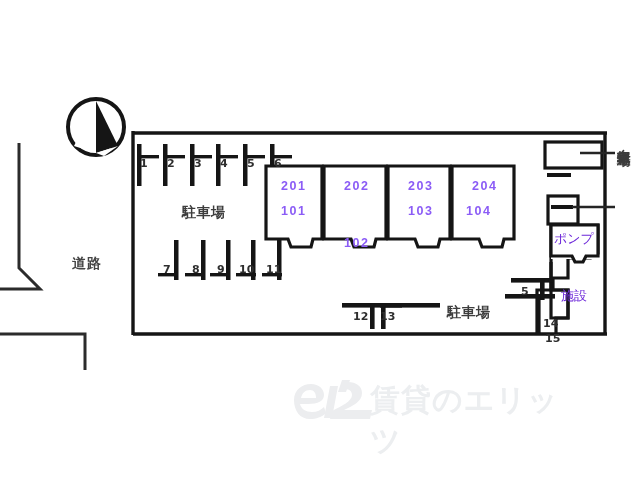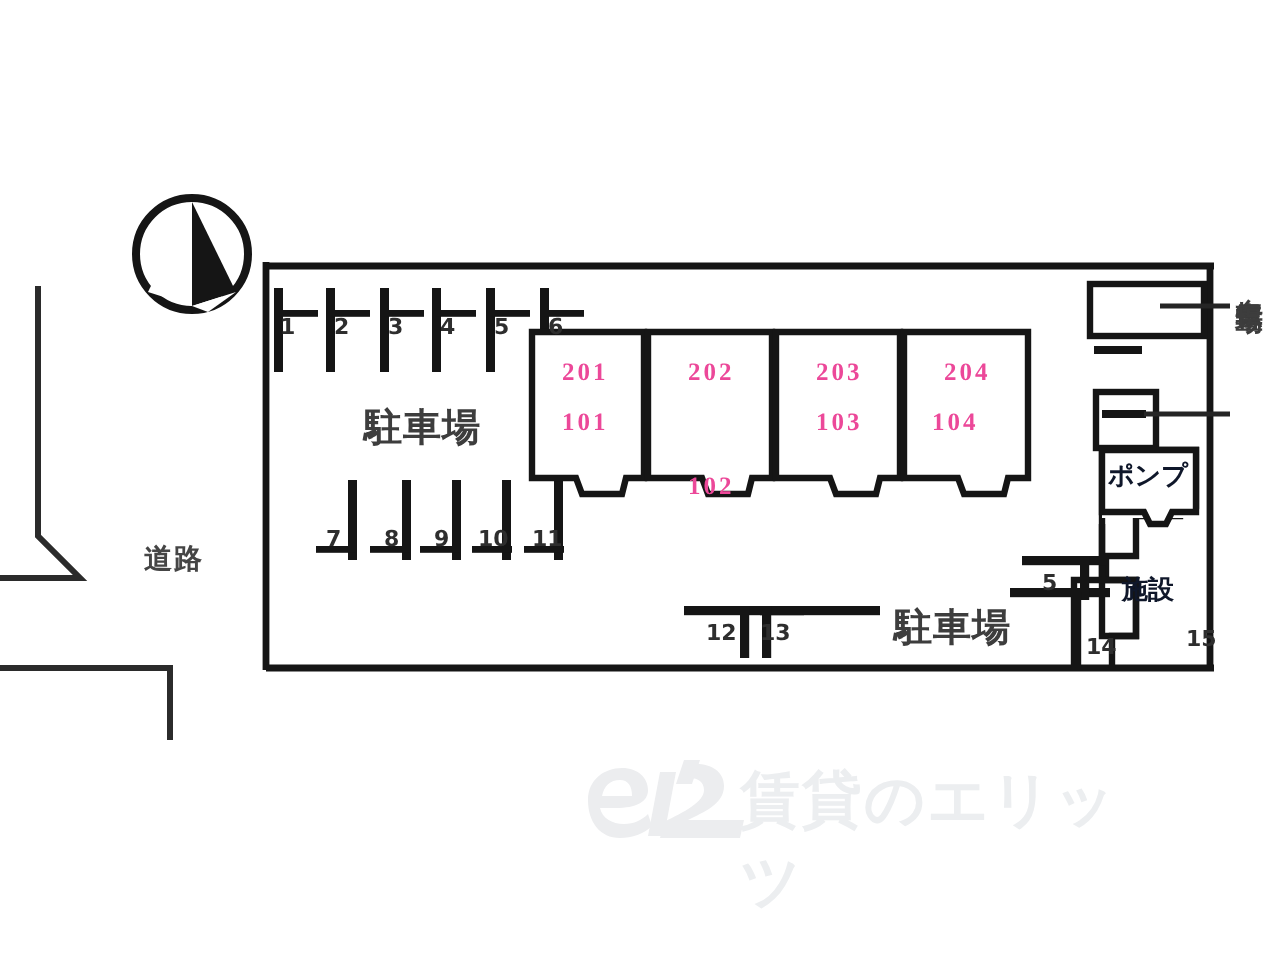--- a/index.html
+++ b/index.html
@@ -39,40 +39,40 @@
   }
   .stall-num {
     font-size: 11px;
     font-weight: bold;
     color: #2e2e2e;
     font-family: "DejaVu Sans", "Liberation Sans", sans-serif;
   }
   .unit-num {
     font-size: 12.5px;
     font-weight: bold;
-    color: #ec4899;
+    color: #8b5cf6;
     letter-spacing: 1.5px;
-    font-family: Liberation Serif, serif;
+    font-family: Liberation Sans, sans-serif;
   }
   .area-lbl {
-    font-size: 19px;
+    font-size: 14px;
     font-weight: bold;
     color: #3d3d3d;
     letter-spacing: 0.5px;
   }
   .road-lbl {
     font-size: 14px;
     font-weight: bold;
     color: #454545;
     letter-spacing: 1px;
   }
   .pump-lbl {
     font-size: 13px;
-    font-weight: bold;
-    color: #0f172a;
+    font-weight: normal;
+    color: #6d28d9;
     letter-spacing: 0px;
     text-align: center;
   }
   .vert-lbl {
     font-size: 13.5px;
     font-weight: bold;
     color: #3d3d3d;
     writing-mode: vertical-rl;
     text-orientation: upright;
     letter-spacing: 1px;
@@ -196,21 +196,21 @@
 
     <g>
       <rect x="505" y="294" width="50" height="4.6" fill="#151515"></rect>
       <rect x="511" y="278" width="42" height="4.6" fill="#151515"></rect>
       <rect x="540" y="278" width="4.6" height="22" fill="#151515"></rect>
       <rect x="536" y="296" width="4.6" height="38" fill="#151515"></rect>
     </g>
 
   </svg>
 
-  <div class="lbl road-lbl lbl-jp" style="left:72px; top:273px;text-align:center;">道路</div>
+  <div class="lbl road-lbl lbl-jp" style="left:72px; top:256px;text-align:center;">道路</div>
 
   <div class="lbl stall-num" style="left:140px; top:158px;">1</div>
   <div class="lbl stall-num" style="left:167px; top:158px;">2</div>
   <div class="lbl stall-num" style="left:194px; top:158px;">3</div>
   <div class="lbl stall-num" style="left:220px; top:158px;">4</div>
   <div class="lbl stall-num" style="left:247px; top:158px;">5</div>
   <div class="lbl stall-num" style="left:274px; top:158px;">6</div>
 
   <div class="lbl area-lbl lbl-jp" style="left:182px; top:205px;">駐車場</div>
 
@@ -233,21 +233,21 @@
   <div class="lbl unit-num" style="left:466px; top:205px;">104</div>
 
   <div class="lbl pump-lbl lbl-jp" style="left:554px; top:232px;">ポンプ</div>
   <div class="lbl pump-lbl lbl-jp" style="left:561px; top:250px;margin-top:39px;">施設</div>
 
   <div class="lbl vert-lbl lbl-jp" style="left:617px; top:138px;">自転車置場</div>
 
   <div class="lbl stall-num" style="left:353px; top:311px;">12</div>
   <div class="lbl stall-num" style="left:380px; top:311px;">13</div>
   <div class="lbl stall-num" style="left:543px; top:318px;">14</div>
-  <div class="lbl stall-num" style="left:545px; top:314px;margin-left:48px;">15</div>
+  <div class="lbl stall-num" style="left:545px; top:333px;">15</div>
   <div class="lbl stall-num" style="left:521px; top:286px;">5</div>
 
   <div class="lbl area-lbl lbl-jp" style="left:447px; top:305px;">駐車場</div>
 
   <div id="watermark">
     <svg viewBox="0 0 290 48" width="290" height="48">
       <g fill="#ecedef">
         <path d="M 8,26 C 8,16 16,10 25,10 C 33,10 38,15 38,21 C 38,27 32,30 22,30
                  L 14,30 C 15,35 20,38 26,38 C 31,38 35,36 38,33 L 40,39
                  C 36,43 30,45 24,45 C 14,45 8,37 8,26 Z

